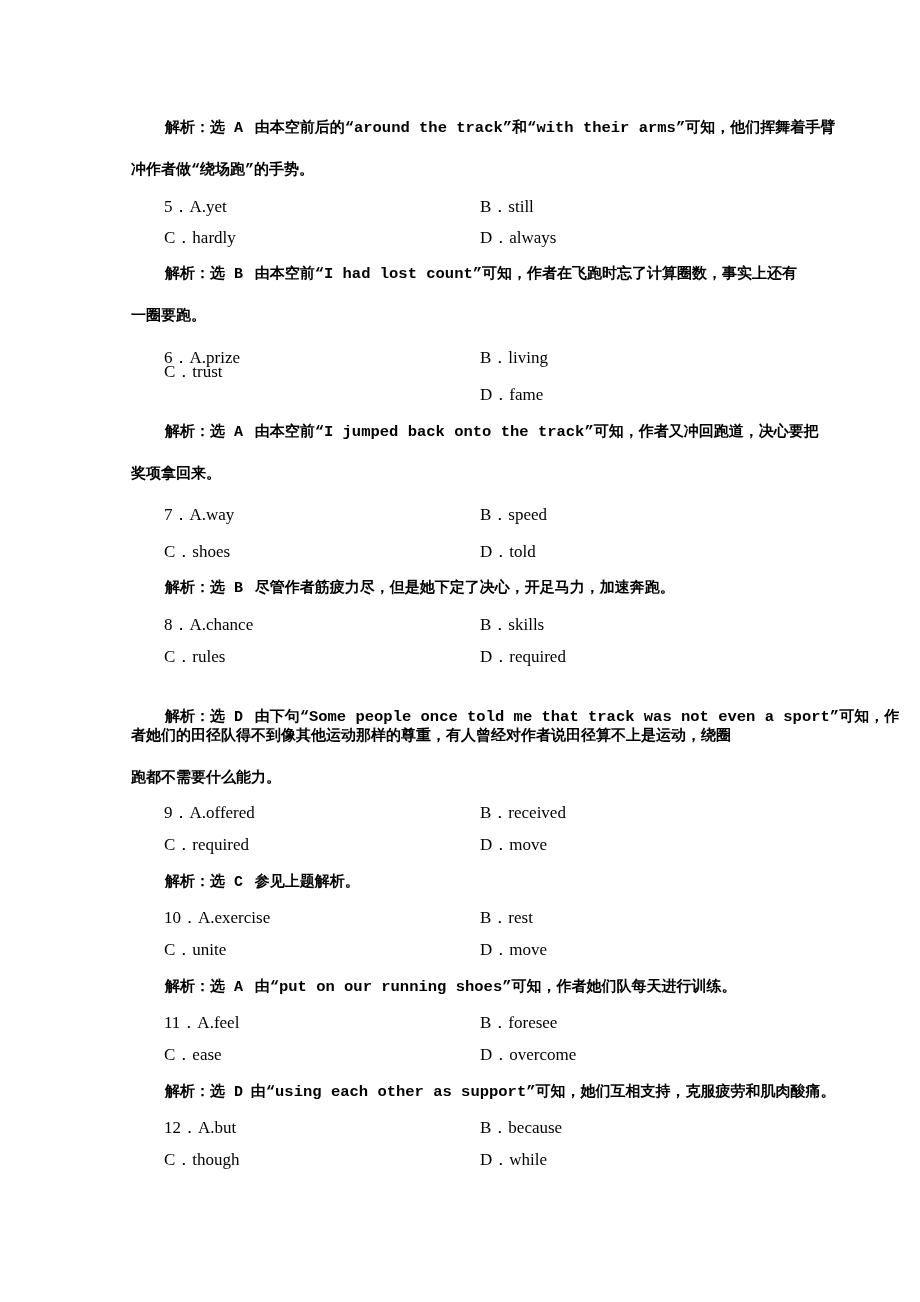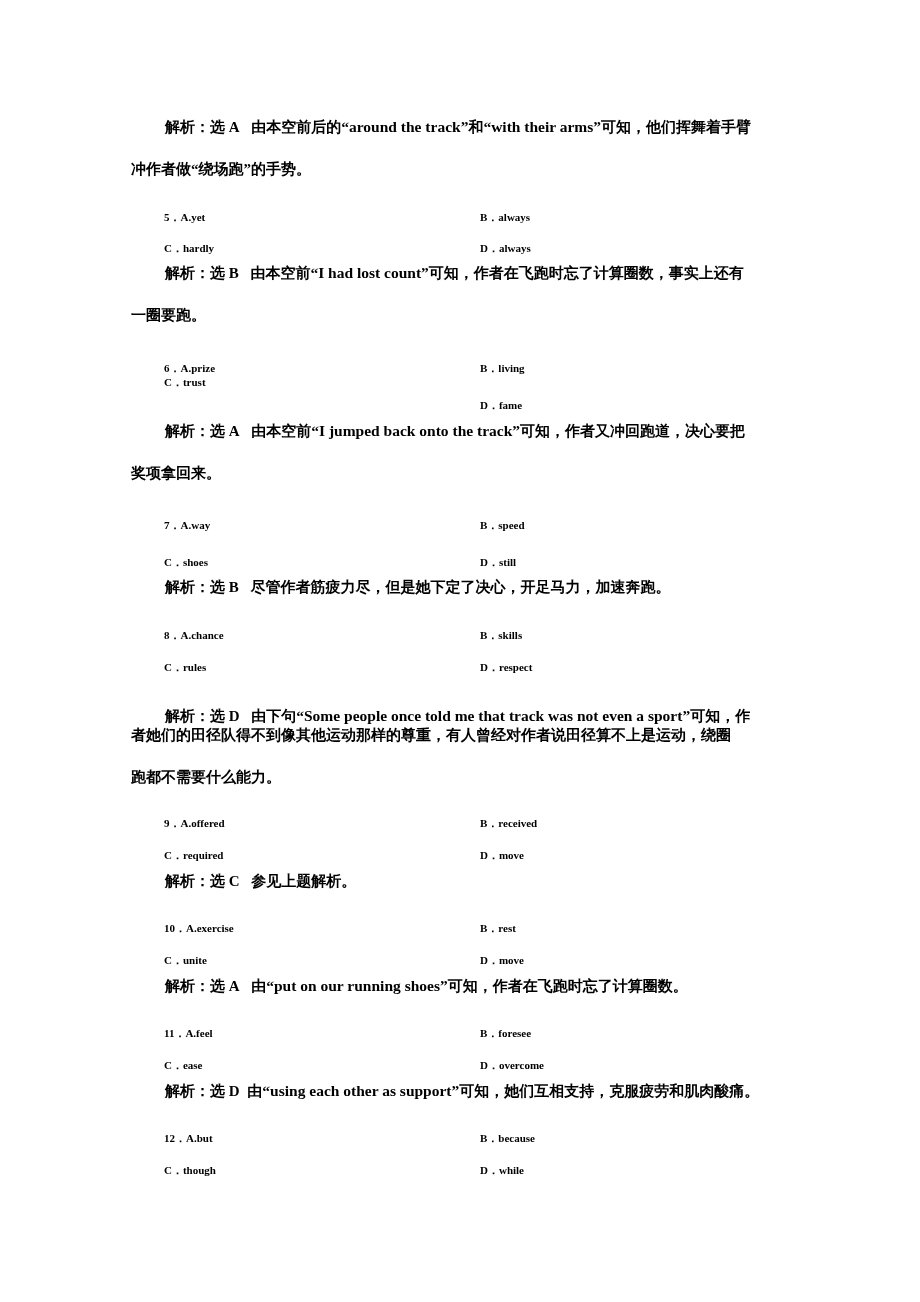--- a/index.html
+++ b/index.html
@@ -1,36 +1,36 @@
 <!DOCTYPE html>
 <html><head>
 <meta charset="utf-8">
 <style>
   html, body { margin: 0; padding: 0; background: #ffffff; }
   body { width: 920px; height: 1302px; position: relative; overflow: hidden;
          font-family: "Liberation Serif", "DejaVu Serif", serif; color: #000; }
   .line { position: absolute; left: 0; width: 920px; font-weight: bold; font-size: 15.5px; white-space: nowrap; line-height: 20px; }
   .ana { left: 131px; width: 660px; }
   .ana .first { padding-left: 34px; display: block; }
-  .zh { font-family: Liberation Serif, serif; font-weight: bold; font-size: 15px; }
-  .en { font-family: Liberation Serif, serif; font-weight: bold; font-size: 15.5px; text-align: center; }
-  .opt { position: absolute; font-weight: bold; font-size: 11px; line-height: 20px; white-space: nowrap; margin-top: 10px; }
+  .zh { font-family: Liberation Mono, monospace; font-weight: bold; font-size: 15px; }
+  .en { font-family: Liberation Mono, monospace; font-weight: bold; font-size: 15.5px; text-align: center; }
+  .opt { position: absolute; font-weight: normal; font-size: 17px; line-height: 20px; white-space: nowrap; }
   .col1 { left: 164px; }
   .col2 { left: 480px; }
 </style>
 </head>
 <body>
 
 <div class="line ana" style="top:117px">
   <span class="first"><span class="zh">解析：选 A</span>&nbsp;&nbsp;&nbsp;<span class="zh">由本空前后的</span><span class="en">“around the track”</span><span class="zh">和</span><span class="en">“with their arms”</span><span class="zh">可知，他们挥舞着手臂</span></span>
 </div>
 <div class="line ana" style="top:159px"><span class="zh">冲作者做“绕场跑”的手势。</span></div>
 
 <div class="opt col1" style="top:197px">5．A.yet</div>
-<div class="opt col2" style="top:197px">B．always</div>
+<div class="opt col2" style="top:197px">B．still</div>
 <div class="opt col1" style="top:228px">C．hardly</div>
 <div class="opt col2" style="top:228px">D．always</div>
 
 <div class="line ana" style="top:263px">
   <span class="first"><span class="zh">解析：选 B</span>&nbsp;&nbsp;&nbsp;<span class="zh">由本空前</span><span class="en">“I had lost count”</span><span class="zh">可知，作者在飞跑时忘了计算圈数，事实上还有</span></span>
 </div>
 <div class="line ana" style="top:305px"><span class="zh">一圈要跑。</span></div>
 
 <div class="opt col1" style="top:348px">6．A.prize</div>
 <div class="opt col2" style="top:348px">B．living</div>
@@ -38,30 +38,30 @@
 <div class="opt col2" style="top:385px">D．fame</div>
 
 <div class="line ana" style="top:421px">
   <span class="first"><span class="zh">解析：选 A</span>&nbsp;&nbsp;&nbsp;<span class="zh">由本空前</span><span class="en">“I jumped back onto the track”</span><span class="zh">可知，作者又冲回跑道，决心要把</span></span>
 </div>
 <div class="line ana" style="top:463px"><span class="zh">奖项拿回来。</span></div>
 
 <div class="opt col1" style="top:505px">7．A.way</div>
 <div class="opt col2" style="top:505px">B．speed</div>
 <div class="opt col1" style="top:542px">C．shoes</div>
-<div class="opt col2" style="top:542px">D．still</div>
+<div class="opt col2" style="top:542px">D．told</div>
 
 <div class="line ana" style="top:577px">
   <span class="first"><span class="zh">解析：选 B</span>&nbsp;&nbsp;&nbsp;<span class="zh">尽管作者筋疲力尽，但是她下定了决心，开足马力，加速奔跑。</span></span>
 </div>
 
 <div class="opt col1" style="top:615px">8．A.chance</div>
 <div class="opt col2" style="top:615px">B．skills</div>
 <div class="opt col1" style="top:647px">C．rules</div>
-<div class="opt col2" style="top:647px">D．respect</div>
+<div class="opt col2" style="top:647px">D．required</div>
 
 <div class="line ana" style="top:706px">
   <span class="first"><span class="zh">解析：选 D</span>&nbsp;&nbsp;&nbsp;<span class="zh">由下句</span><span class="en">“Some people once told me that track was not even a sport”</span><span class="zh">可知，作</span></span>
 </div>
 <div class="line ana" style="top:725px"><span class="zh">者她们的田径队得不到像其他运动那样的尊重，有人曾经对作者说田径算不上是运动，绕圈</span></div>
 <div class="line ana" style="top:767px"><span class="zh">跑都不需要什么能力。</span></div>
 
 <div class="opt col1" style="top:803px">9．A.offered</div>
 <div class="opt col2" style="top:803px">B．received</div>
 <div class="opt col1" style="top:835px">C．required</div>
@@ -70,21 +70,21 @@
 <div class="line ana" style="top:871px">
   <span class="first"><span class="zh">解析：选 C</span>&nbsp;&nbsp;&nbsp;<span class="zh">参见上题解析。</span></span>
 </div>
 
 <div class="opt col1" style="top:908px">10．A.exercise</div>
 <div class="opt col2" style="top:908px">B．rest</div>
 <div class="opt col1" style="top:940px">C．unite</div>
 <div class="opt col2" style="top:940px">D．move</div>
 
 <div class="line ana" style="top:976px">
-  <span class="first"><span class="zh">解析：选 A</span>&nbsp;&nbsp;&nbsp;<span class="zh">由</span><span class="en">“put on our running shoes”</span><span class="zh">可知，作者在飞跑时忘了计算圈数。</span></span>
+  <span class="first"><span class="zh">解析：选 A</span>&nbsp;&nbsp;&nbsp;<span class="zh">由</span><span class="en">“put on our running shoes”</span><span class="zh">可知，作者她们队每天进行训练。</span></span>
 </div>
 
 <div class="opt col1" style="top:1013px">11．A.feel</div>
 <div class="opt col2" style="top:1013px">B．foresee</div>
 <div class="opt col1" style="top:1045px">C．ease</div>
 <div class="opt col2" style="top:1045px">D．overcome</div>
 
 <div class="line ana" style="top:1081px">
   <span class="first"><span class="zh">解析：选 D</span>&nbsp;&nbsp;<span class="zh">由</span><span class="en">“using each other as support”</span><span class="zh">可知，她们互相支持，克服疲劳和肌肉酸痛。</span></span>
 </div>

